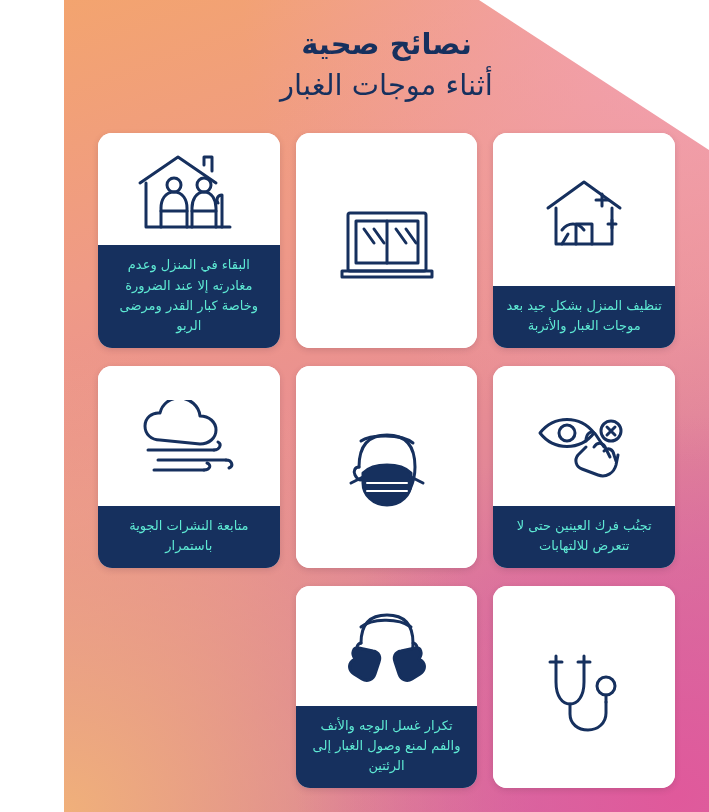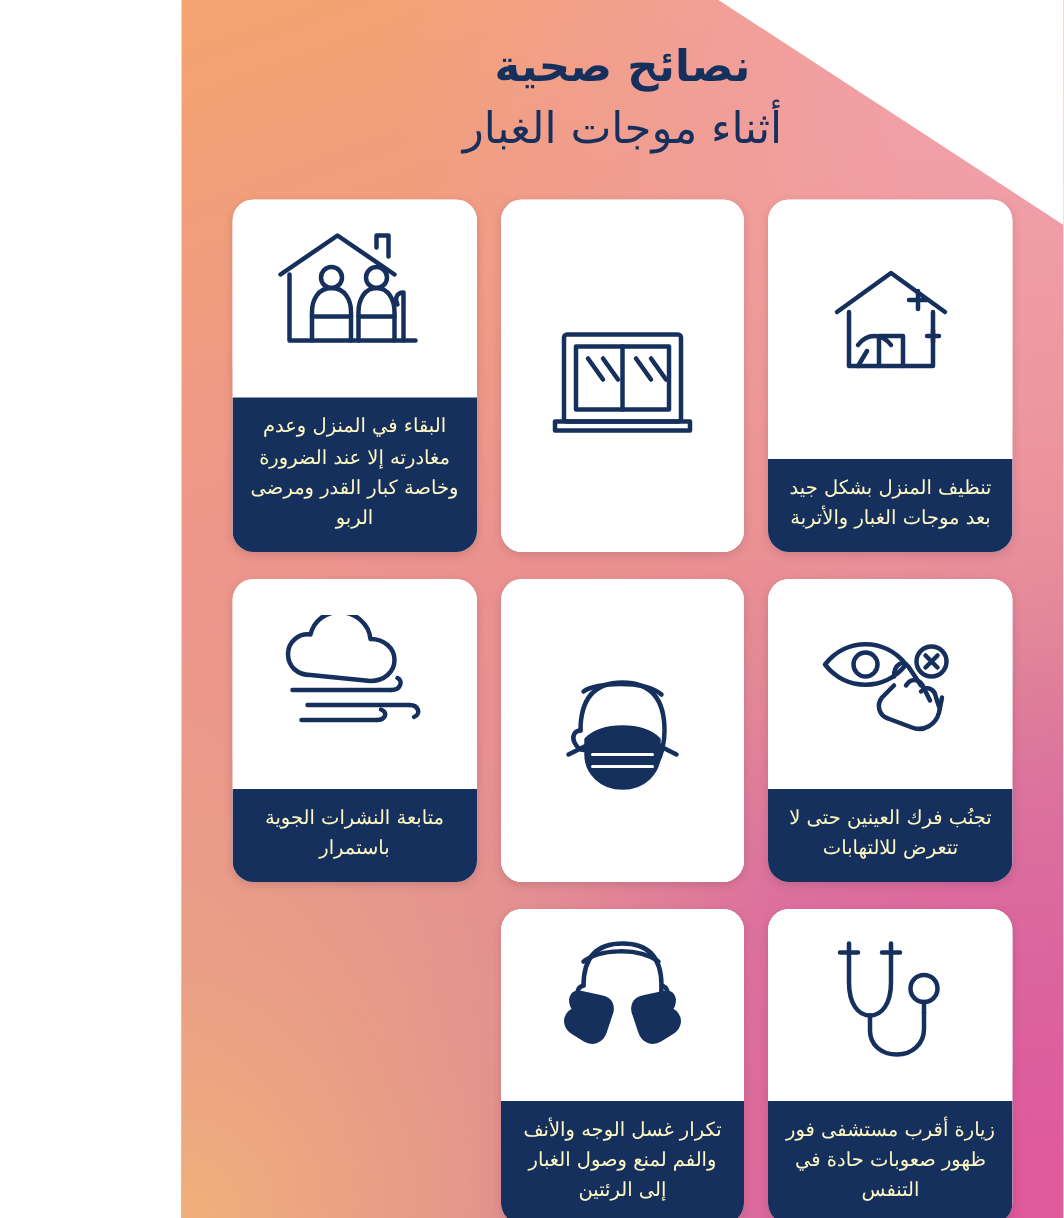--- a/index.html
+++ b/index.html
@@ -4,21 +4,21 @@
 <style>
   html,body{margin:0;padding:0;}
   body{
     width:709px;height:812px;
     font-family:"DejaVu Sans", sans-serif;
     background:#ffffff;
     overflow:hidden;
   }
   .poster{
     position:relative;
-    width:588px;height:812px;
+    width:645px;height:812px;
     background:
       radial-gradient(circle at 95% 98%, #e0599b 0%, rgba(224,89,155,0) 38%),
       radial-gradient(circle at 0% 100%, #f0b07a 0%, rgba(240,176,122,0) 45%),
       radial-gradient(circle at 100% 0%, #f2a0b4 0%, rgba(242,160,180,0) 45%),
       linear-gradient(160deg,#f3a46f 0%,#ef9a86 28%,#e98f92 50%,#d8799f 75%,#cf6fa6 100%);
     overflow:hidden;
   }
   
   .corner-wedge{
     position:absolute;top:0;right:0;width:230px;height:150px;
@@ -60,27 +60,26 @@
     flex:1 1 auto;
     display:flex;align-items:center;justify-content:center;
     background:#ffffff;
     padding:14px 8px 6px 8px;
     box-sizing:border-box;
     min-height:108px;
   }
   .card-icon svg{display:block;}
   .card-text{
     background:#16305e;
-    color:#fef9c3;
+    color:#5eead4;
     font-size:13px;
     line-height:1.55;
     text-align:center;
     padding:10px 10px 12px 10px;
     box-sizing:border-box;
-    margin-top:20px;
   }
   .card-text.small{font-size:11.5px;line-height:1.5;}
 </style>
 </head>
 <body>
 
 <div class="poster">
 
   <div class="corner-wedge"></div>
 
@@ -182,21 +181,20 @@
         <svg width="100" height="86" viewBox="0 0 100 86" fill="none" stroke="#16305e" stroke-width="3" stroke-linecap="round" stroke-linejoin="round">
           <path d="M22 8 L22 14"></path>
           <path d="M50 8 L50 14"></path>
           <path d="M16 14 L28 14 M44 14 L56 14"></path>
           <path d="M22 14 l0 20 c0 14 6 22 14 22 c8 0 14 -8 14 -22 l0 -20"></path>
           <path d="M36 56 l0 10 c0 10 8 16 18 16 c10 0 18 -7 18 -17 l0 -11"></path>
           <circle cx="72" cy="38" r="9"></circle>
           <path d="M72 47 l0 7"></path>
         </svg>
       </div>
-      <div class="card-text">زيارة أقرب مستشفى فور ظهور صعوبات حادة في التنفس</div>
     </div>
 
     <div class="card row3">
       <div class="card-icon">
         <svg width="104" height="86" viewBox="0 0 104 86" fill="none" stroke="#16305e" stroke-width="3" stroke-linecap="round" stroke-linejoin="round">
           <path d="M26 36 c0 -18 8 -28 26 -28 c18 0 26 10 26 28 c0 8 -1 13 -3 18"></path>
           <path d="M26 20 c10 -8 36 -10 50 0"></path>
           <path d="M26 36 c-4 1 -5 5 -3 8 c2 3 4 4 6 4"></path>
           <path d="M78 36 c4 1 5 5 3 8 c-2 3 -4 4 -6 4"></path>
           <path d="M20 52 c-4 -6 -2 -12 4 -11 l14 3 c6 1 8 6 6 11 l-4 12 c-2 6 -8 8 -13 5 l-8 -5 c-5 -3 -6 -9 -2 -13 Z" fill="#16305e" stroke="#16305e"></path>

